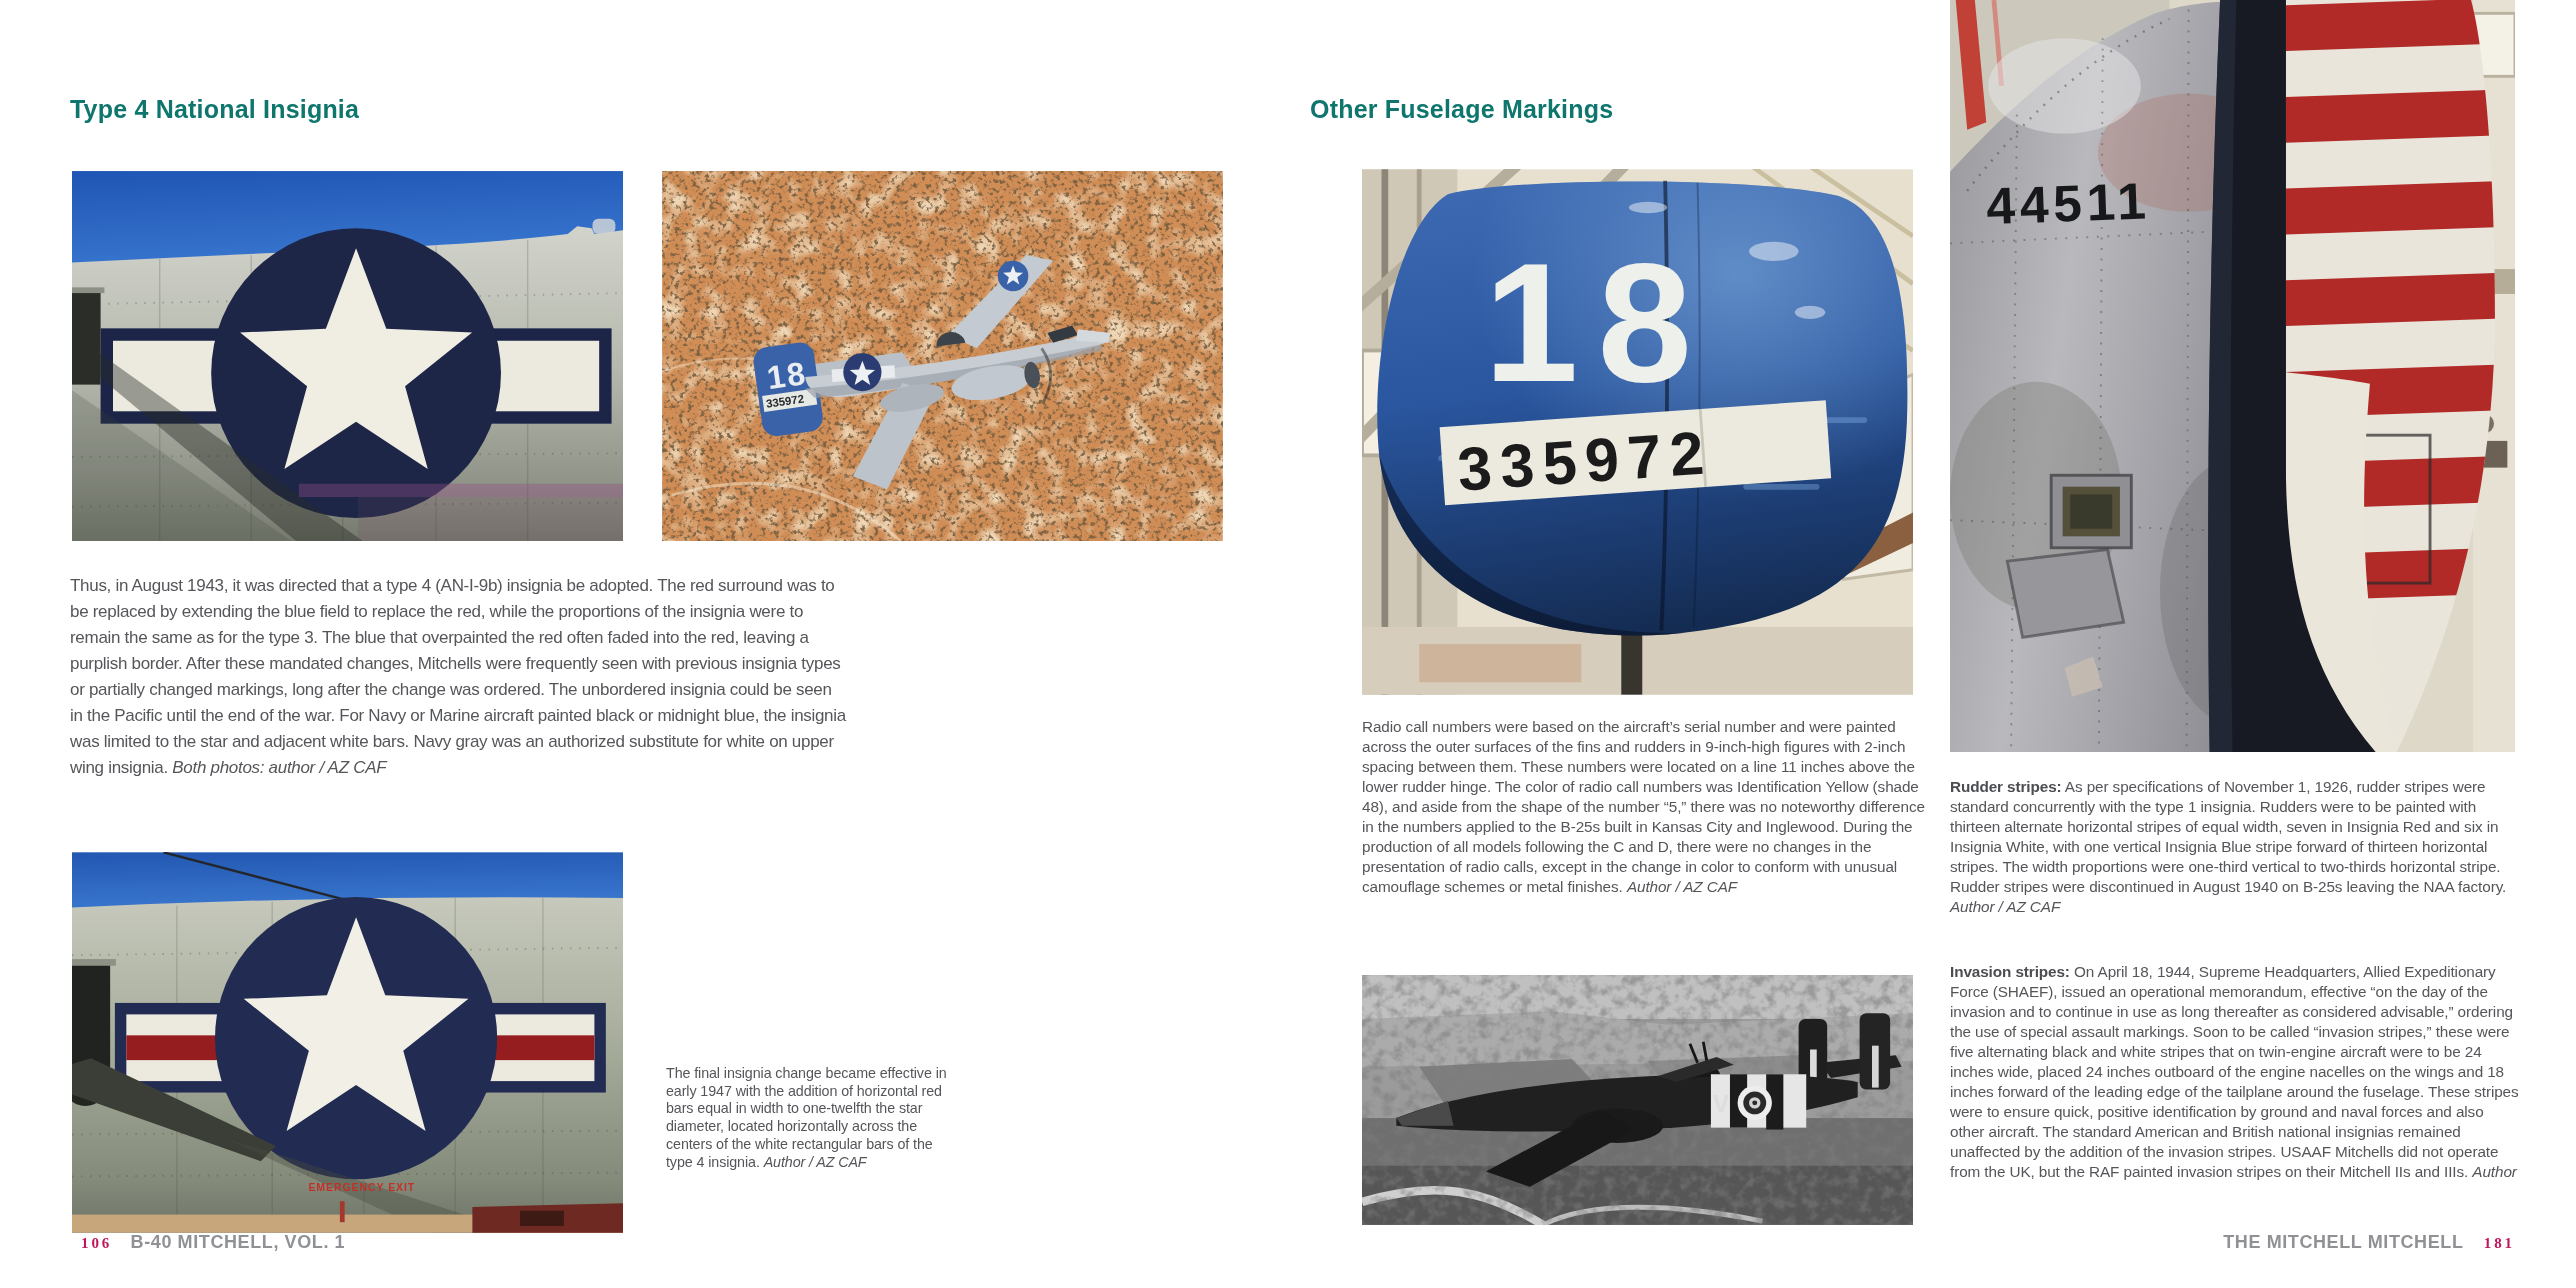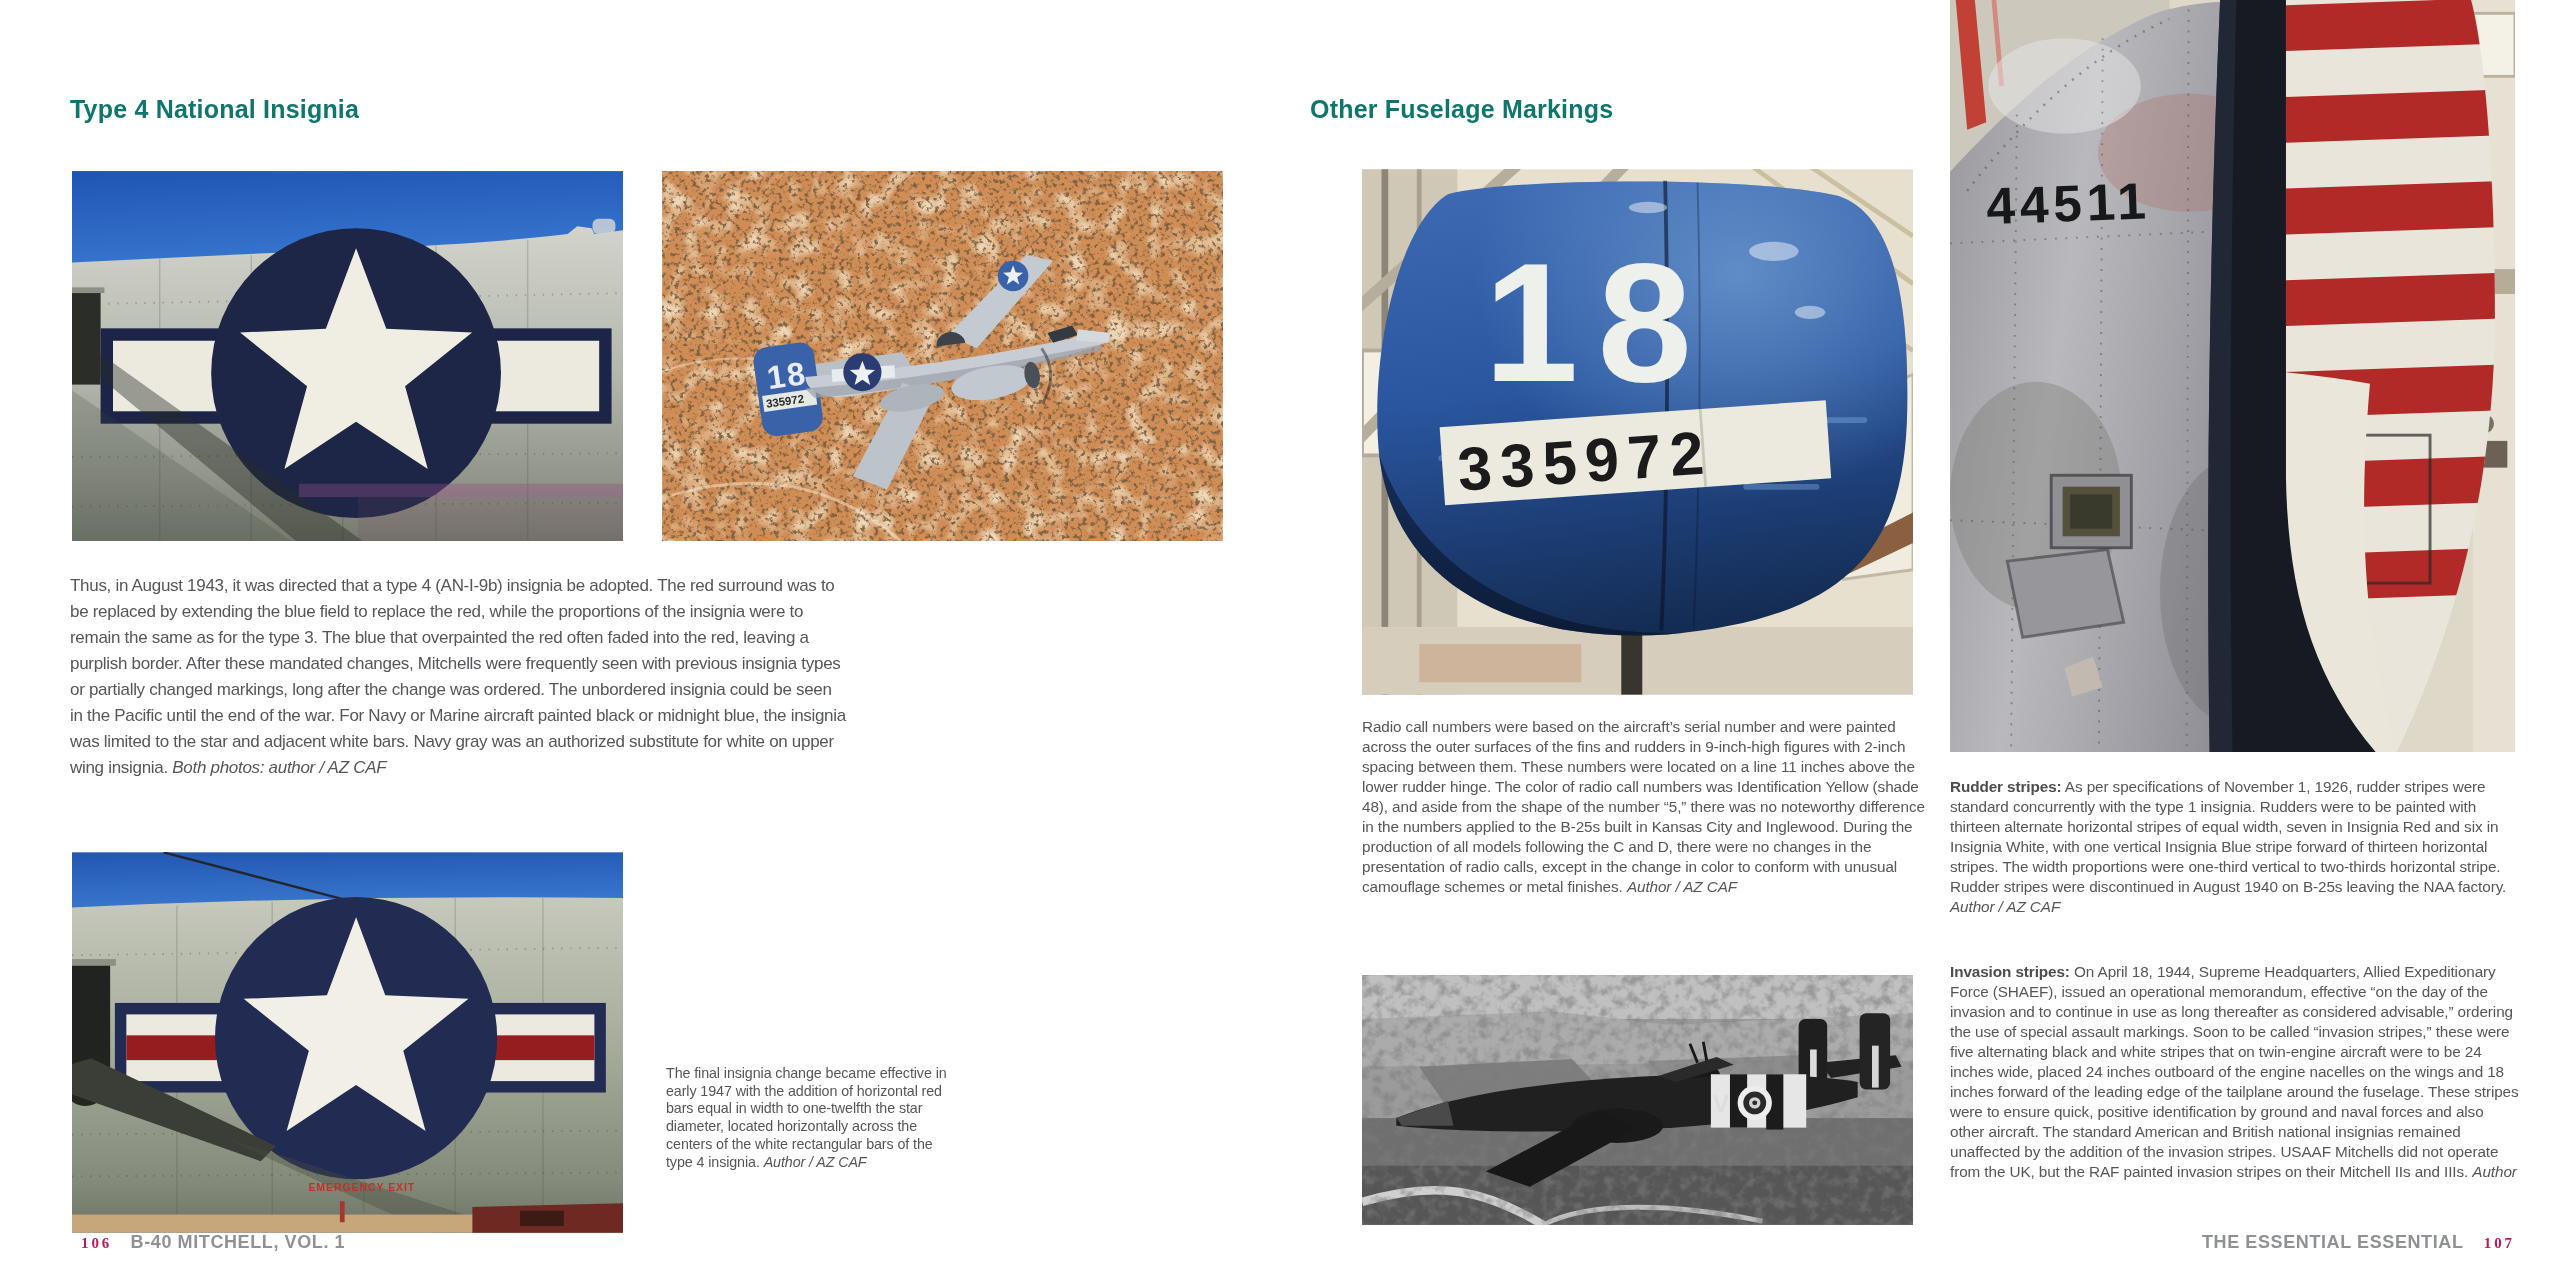--- a/index.html
+++ b/index.html
@@ -366,16 +366,16 @@
     <path d="M283,0 L352,0 L352,500 C354,620 380,710 446,788 L272,788 C268,520 272,250 283,0 Z" fill="#171a22"></path>
     <path d="M283,0 L300,0 C294,260 292,520 296,788 L272,788 C268,520 272,250 283,0 Z" fill="rgba(40,48,66,.6)"></path>
   </g>
 </svg>
 
 <p class="abs rp-text" style="left:1950px;top:777px;width:572px;"><strong>Rudder stripes:</strong><span> As per specifications of November 1, 1926, rudder stripes were standard concurrently with the type 1 insignia. Rudders were to be painted with thirteen alternate horizontal stripes of equal width, seven in Insignia Red and six in Insignia White, with one vertical Insignia Blue stripe forward of thirteen horizontal stripes. The width proportions were one-third vertical to two-thirds horizontal stripe. Rudder stripes were discontinued in August 1940 on B-25s leaving the NAA factory. </span><em>Author / AZ CAF</em></p>
 
 <p class="abs rp-text" style="left:1950px;top:962px;width:572px;"><strong>Invasion stripes:</strong><span> On April 18, 1944, Supreme Headquarters, Allied Expeditionary Force (SHAEF), issued an operational memorandum, effective “on the day of the invasion and to continue in use as long thereafter as considered advisable,” ordering the use of special assault markings. Soon to be called “invasion stripes,” these were five alternating black and white stripes that on twin-engine aircraft were to be 24 inches wide, placed 24 inches outboard of the engine nacelles on the wings and 18 inches forward of the leading edge of the tailplane around the fuselage. These stripes were to ensure quick, positive identification by ground and naval forces and also other aircraft. The standard American and British national insignias remained unaffected by the addition of the invasion stripes. USAAF Mitchells did not operate from the UK, but the RAF painted invasion stripes on their Mitchell IIs and IIIs. </span><em>Author</em></p>
 
 <div class="abs footer-right" style="right:61px;top:1232px;">
-  <span class="book-title">THE ESSENTIAL ESSENTIAL</span>
-  <span class="page-num" style="margin-left:15.3px;">107</span>
+  <span class="book-title">THE MITCHELL MITCHELL</span>
+  <span class="page-num" style="margin-left:15.3px;">181</span>
 </div>
 
 
 </body></html>

